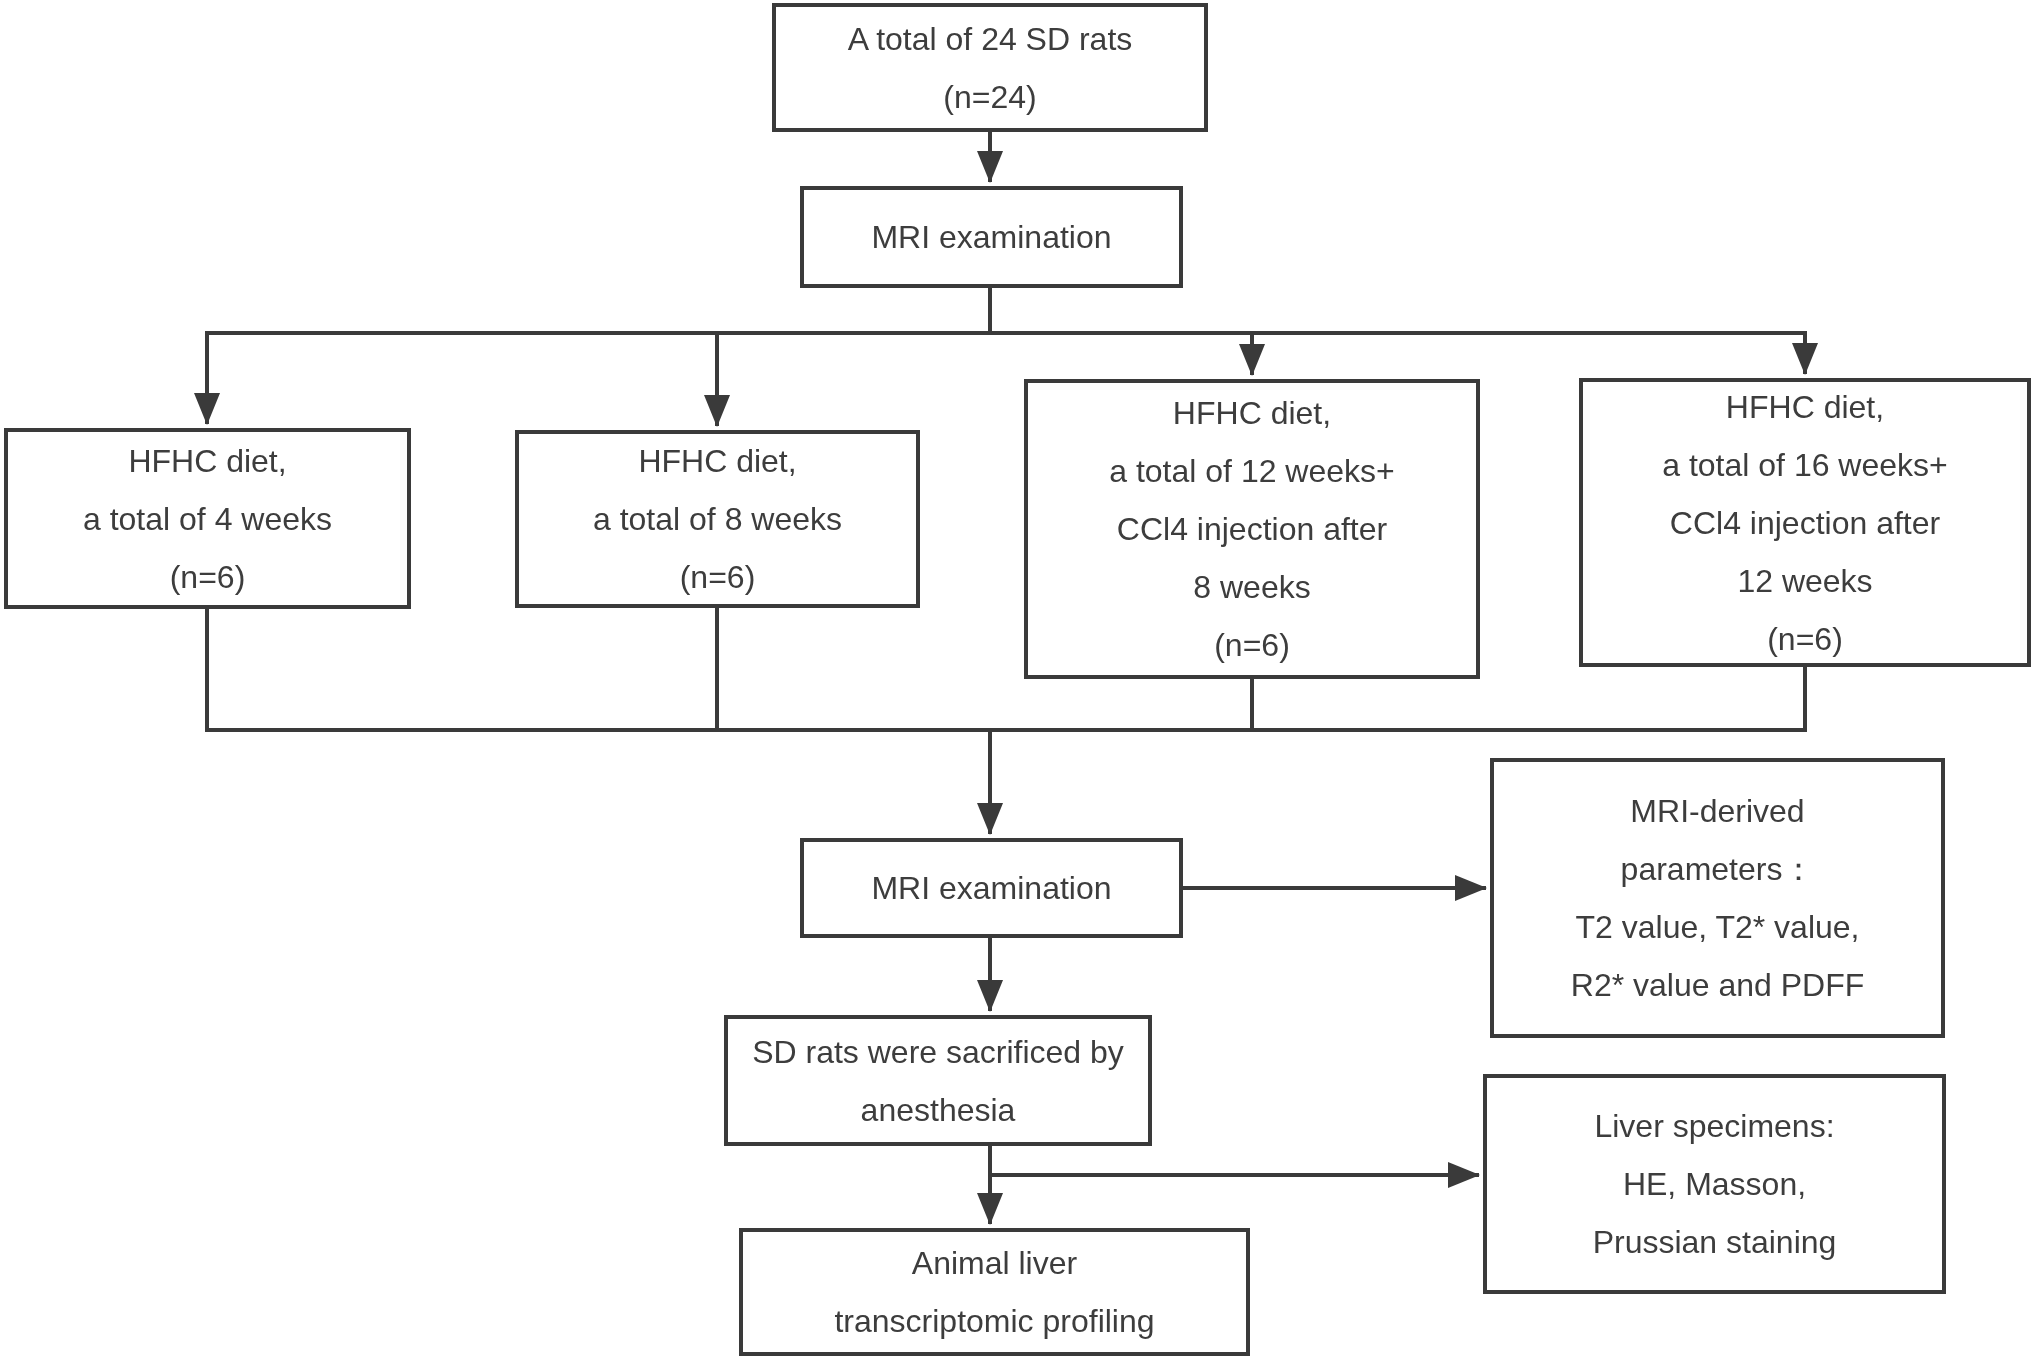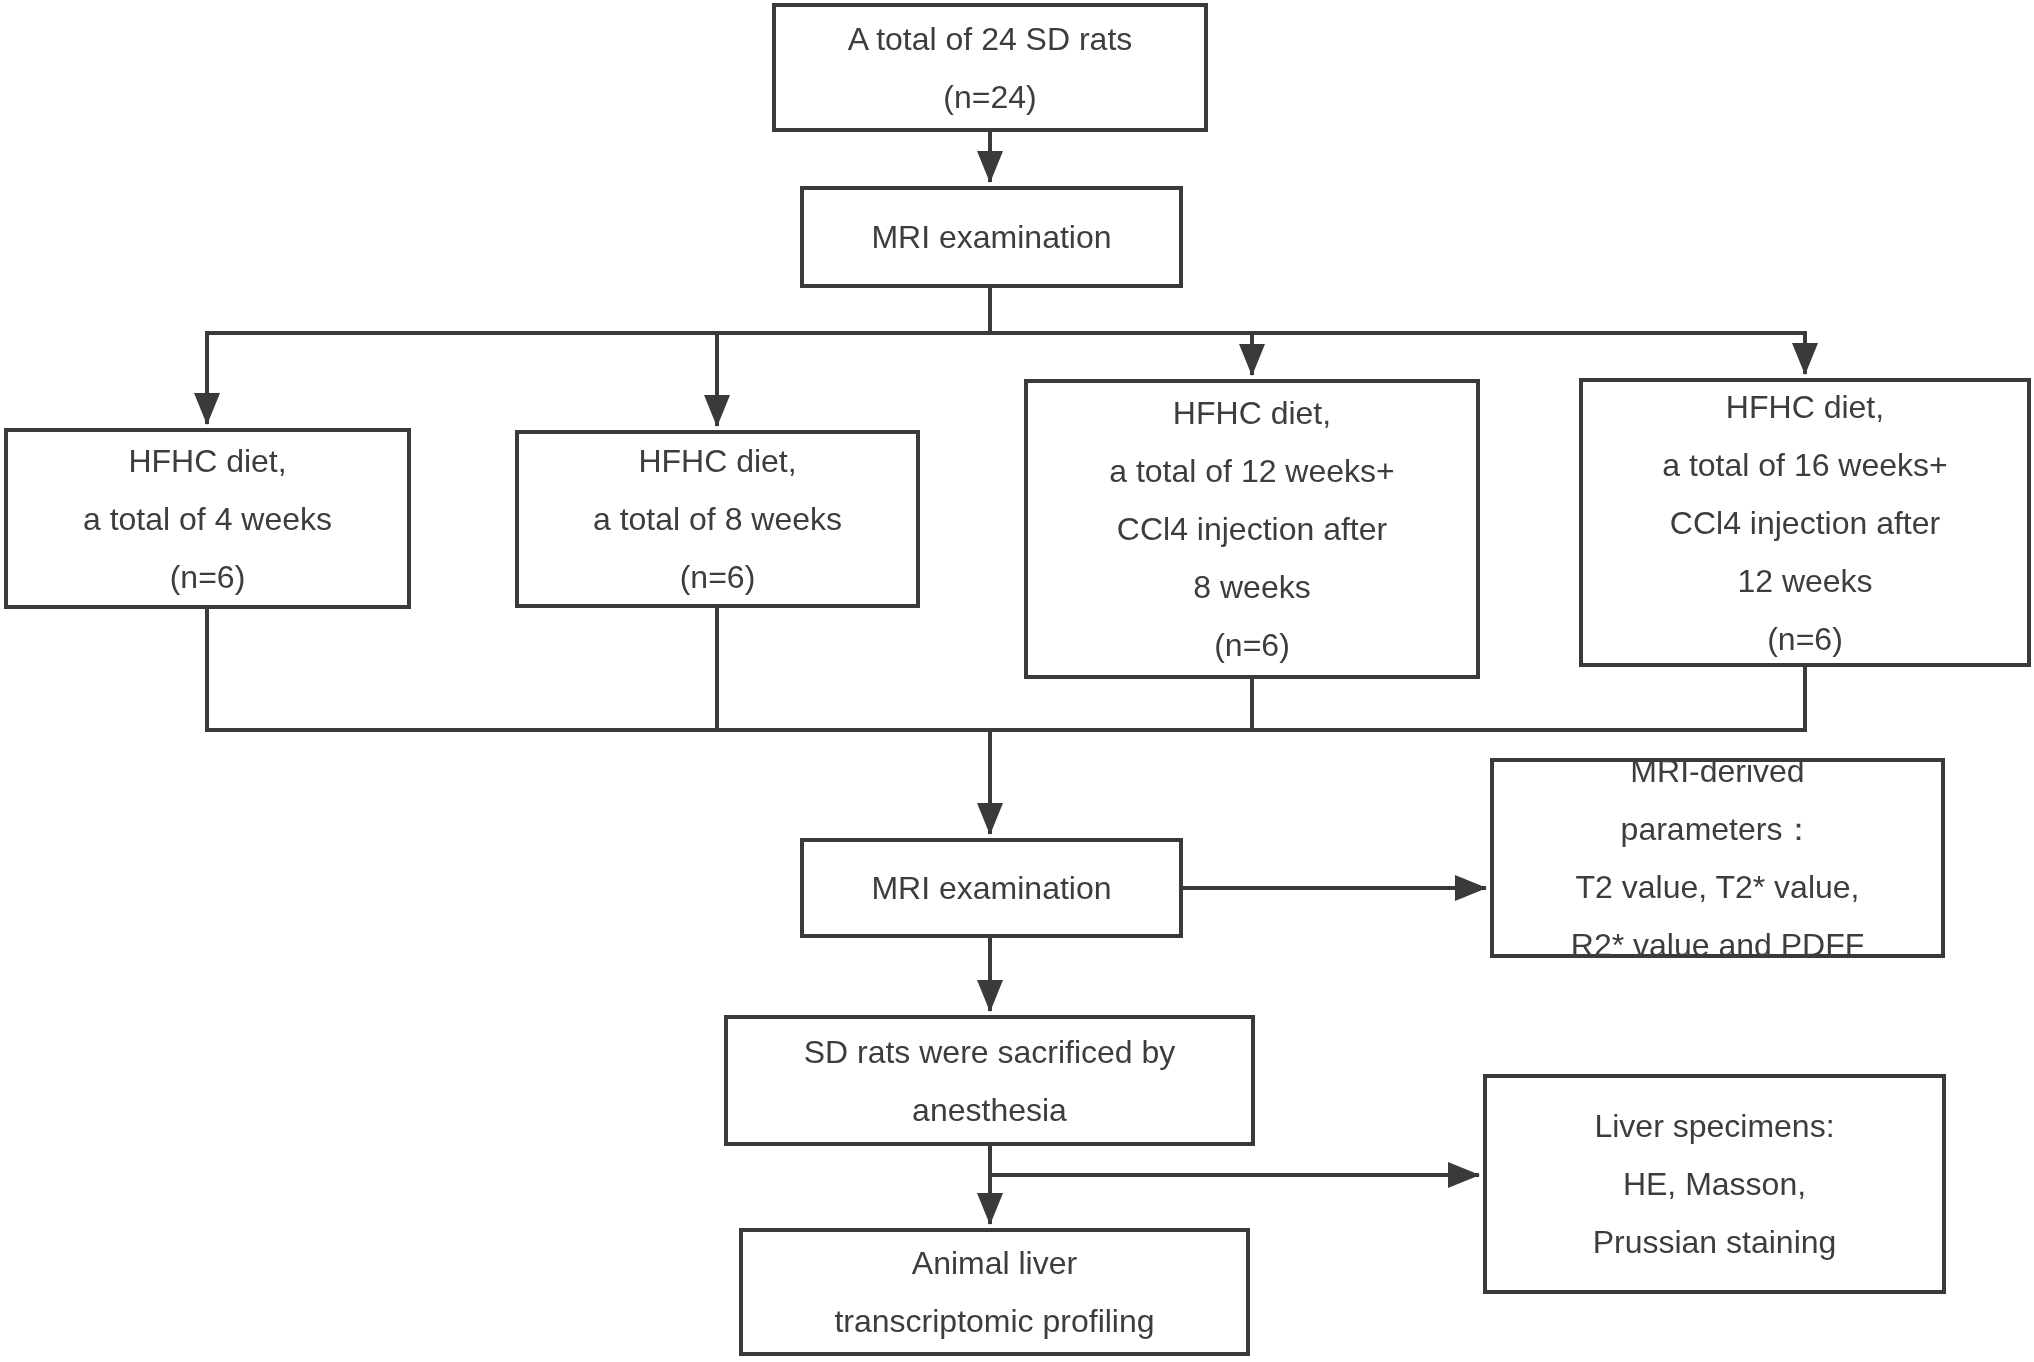--- a/index.html
+++ b/index.html
@@ -31,22 +31,22 @@
   .node-text { white-space: pre-line; }
 
   
   .n-total        { left: 772px;  top: 3px;    width: 436px; height: 129px; }
   .n-mri1         { left: 800px;  top: 186px;  width: 383px; height: 102px; }
   .n-group-a      { left: 4px;    top: 428px;  width: 407px; height: 181px; }
   .n-group-b      { left: 515px;  top: 430px;  width: 405px; height: 178px; }
   .n-group-c      { left: 1024px; top: 379px;  width: 456px; height: 300px; }
   .n-group-d      { left: 1579px; top: 378px;  width: 452px; height: 289px; }
   .n-mri2         { left: 800px;  top: 838px;  width: 383px; height: 100px; }
-  .n-params       { left: 1490px; top: 758px;  width: 455px; height: 200px; }
-  .n-sacrificed   { left: 724px;  top: 1015px; width: 531px; height: 131px; }
+  .n-params       { left: 1490px; top: 758px;  width: 455px; height: 280px; }
+  .n-sacrificed   { left: 724px;  top: 1015px; width: 428px; height: 131px; }
   .n-liver        { left: 1483px; top: 1074px; width: 463px; height: 220px; }
   .n-transcript   { left: 739px;  top: 1228px; width: 511px; height: 128px; }
 
   svg.connectors {
     position: absolute;
     left: 0; top: 0;
     width: 2034px;
     height: 1362px;
     pointer-events: none;
   }

